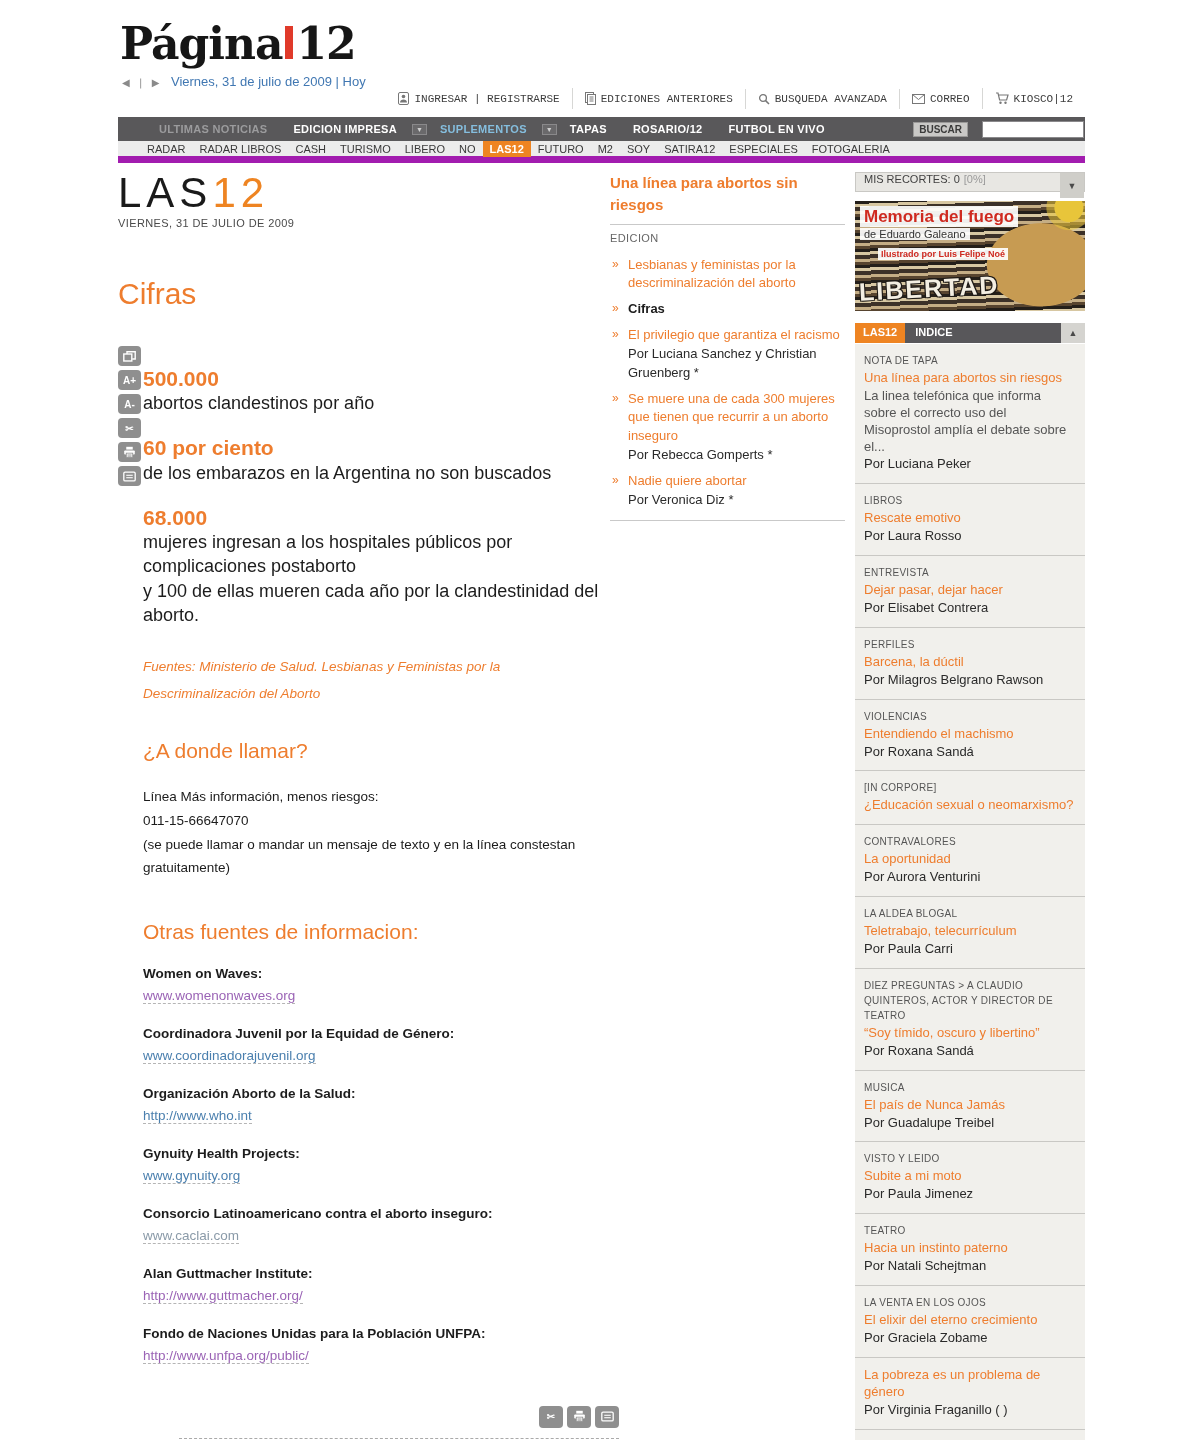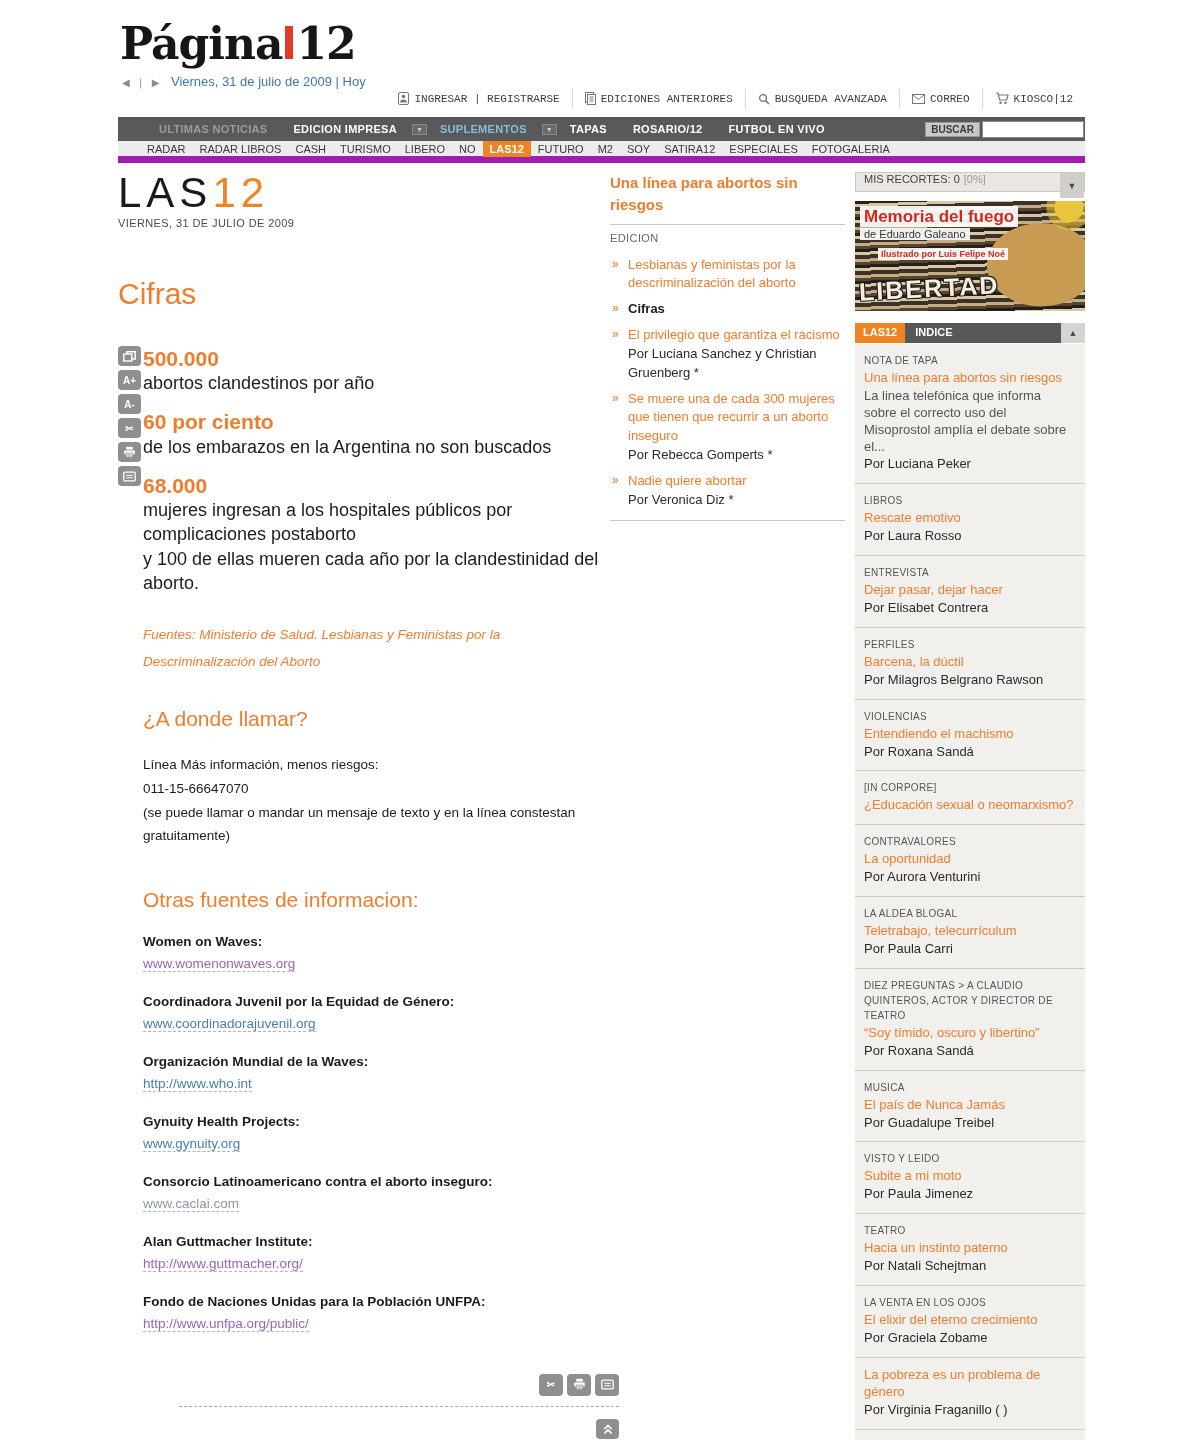--- a/index.html
+++ b/index.html
@@ -22,21 +22,21 @@
   
   .mainnav { height:24px; background:#59585a; display:flex; align-items:center; font-size:11px; font-weight:bold; color:#fff; }
   .mainnav .pad { width:28px; }
   .nav-item { padding:0 13px; cursor:pointer; letter-spacing:.3px; white-space:nowrap; }
   .nav-dim { color:#9b9b9d; }
   .nav-sup { color:#85bede; }
   .dd-box { display:inline-block; background:#6a696b; border:1px solid #8a898b; font-size:7px; color:#cfcfcf;
             padding:1px 3px; margin-left:2px; cursor:pointer; }
   .nav-spacer { flex:1; }
   .buscar-btn { background:#c9c8c6; border:1px solid #9a9998; color:#3a3a3a; font-size:10px; font-weight:bold;
-                padding:1px 5px; margin-right:2px; cursor:pointer; }
+                padding:1px 5px; margin-right:14px; cursor:pointer; }
   .search-input { width:102px; height:17px; border:1px solid #8a898b; background:#fff; margin-right:1px; }
 
   
   .subnav { height:22px; background:#ececec; border-bottom:7px solid #a21caf; display:flex; align-items:center;
             font-size:11px; color:#3a3a3a; padding-left:22px;text-align:center; }
   .subnav span { padding:2px 7px; cursor:pointer; white-space:nowrap; }
   .subnav .active { background:#ee8422; color:#fff; font-weight:bold; }
 
   
   .content { display:flex; gap:10px; margin-top:9px; }
@@ -48,21 +48,21 @@
   .las12-logo { font-size:42px; letter-spacing:5px; color:#1a1a1a; line-height:1; }
   .las12-logo .o { color:#ee8422; }
   .supp-date { font-size:11px; color:#4a4a4a; margin-top:3px; letter-spacing:.4px; }
   .cifras { font-size:30px; color:#ee7d2e; font-weight:normal; margin-top:48px; }
   .article-row { display:flex; margin-top:35px; }
   .tools { width:28px; display:flex; flex-direction:column; gap:4px; }
   .tool-btn { width:23px; height:20px; background:#8f8f8f; border-radius:4px; color:#fff;
               display:flex; align-items:center; justify-content:center; font-size:10px; font-weight:bold; cursor:pointer; }
   .article-body { flex:1; padding-left:2px; }
   .stat { margin-bottom:14px; }
-  .stat .num { color:#ee7d2e; font-size:21px; font-weight:bold; line-height:1.2; }
+  .stat .num { color:#ee7d2e; font-size:21px; font-weight:bold; line-height:1.2;margin-top:20px; }
   .stat .txt { font-size:18px; line-height:1.35; color:#1c1c1c; }
   .fuentes { color:#ee7d2e; font-style:italic; font-size:13.5px; line-height:2; margin-top:26px; width:420px; }
   .h-orange { color:#ee7d2e; font-size:21px; font-weight:normal; margin-top:32px; }
   .llamar { margin-top:22px; font-size:13.5px; line-height:1.75; }
   .otras { margin-top:40px; }
   .src { margin-top:22px; }
   .src-label { font-size:13.5px; font-weight:bold; }
   .src-url { font-size:13.5px; text-decoration:none; border-bottom:1px dashed #b5b5b5; display:inline-block; margin-top:7px; cursor:pointer; }
   .lv { color:#9a63b5; } .lb { color:#4a7fae; } .lg { color:#8a9aa8; }
   .share-block { width:440px; margin-left:36px; margin-top:42px; }
@@ -269,21 +269,21 @@
 
           <div class="src">
             <div class="src-label">Women on Waves:</div>
             <a class="src-url lv">www.womenonwaves.org</a>
           </div>
           <div class="src">
             <div class="src-label">Coordinadora Juvenil por la Equidad de Género:</div>
             <a class="src-url lb">www.coordinadorajuvenil.org</a>
           </div>
           <div class="src">
-            <div class="src-label">Organización Mundial de la Waves:</div>
+            <div class="src-label">Organización Aborto de la Salud:</div>
             <a class="src-url lb">http://www.who.int</a>
           </div>
           <div class="src">
             <div class="src-label">Gynuity Health Projects:</div>
             <a class="src-url lb">www.gynuity.org</a>
           </div>
           <div class="src">
             <div class="src-label">Consorcio Latinoamericano contra el aborto inseguro:</div>
             <a class="src-url lg">www.caclai.com</a>
           </div>

